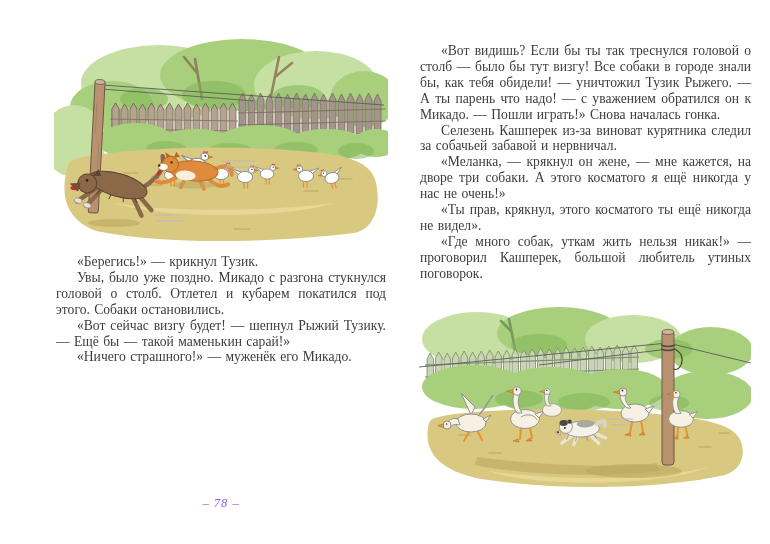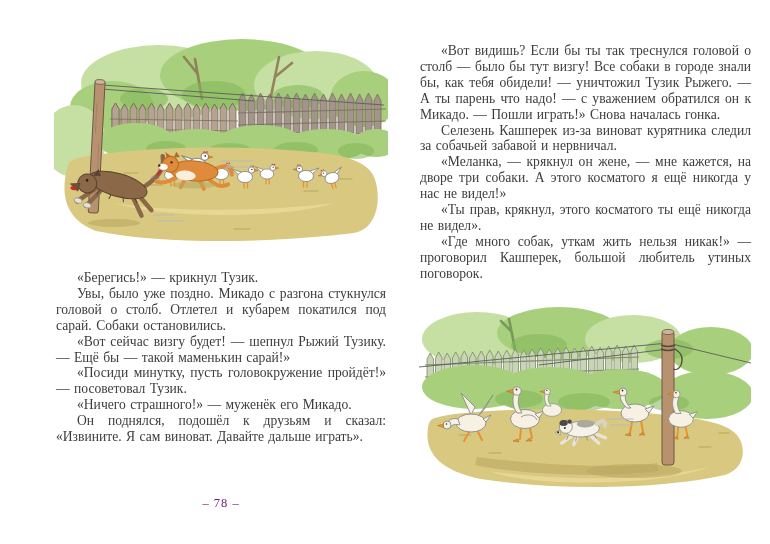--- a/index.html
+++ b/index.html
@@ -1,24 +1,24 @@
 <!DOCTYPE html>
 <html lang="ru" style="--text: #3c3c3c; --ground: #d9c87f; --ground_light: #e6d795; --ground_shadow: #b9a55f; --foliage_light: #c5e0a2; --foliage_mid: #a8d07c; --foliage_dark: #82b457; --branch_brown: #8b7355; --fence_wood: #b5a392; --fence_wood2: #a2958a; --fence_wood_dark: #7c6c5c; --fence_green: #c9d4b6; --pole_brown: #b8926f; --dog_brown: #8a6848; --dog_orange: #e08b3c; --accent_red: #cc2a2a; --beak_orange: #e8932e;"><head>
 <meta charset="utf-8">
 <style>
   html,body{margin:0;padding:0;background:#ffffff;}
   body{width:770px;height:544px;position:relative;overflow:hidden;
        font-family:"Liberation Serif", serif;}
   .spread{position:absolute;inset:0;background:#fff;}
   .textcol{position:absolute;color:var(--text);font-size:13.6px;line-height:15.9px;}
   .textcol p{margin:0;text-indent:21px;text-align:justify;word-spacing:1px;}
-  #left-text{left:56px;top:270px;width:330px;}
+  #left-text{left:56px;top:254px;width:330px;}
   #right-text{left:420px;top:43px;width:331px;}
   .pagenum{position:absolute;left:56px;top:496px;width:330px;text-align:center;
-           font-size:12.5px;letter-spacing:1px;color:#701a75;}
+           font-style:italic;font-size:12.5px;letter-spacing:1px;color:#8b5cf6;}
   .illo{position:absolute;}
   #illo1{left:54px;top:33px;width:334px;height:215px;}
   #illo2{left:419px;top:307px;width:332px;height:192px;}
   svg{display:block;width:100%;height:100%;}
 
   
   .f-ground{fill:var(--ground);}
   .f-ground-lt{fill:var(--ground_light);}
   .f-shadow{fill:var(--ground_shadow);opacity:.55;}
   .f-fol-l{fill:var(--foliage_light);}
@@ -210,33 +210,31 @@
       <g>
         <path d="M168,128 h32 M172,134 h26 M104,188 h26 M100,182 h20" class="s-motion"></path>
         <ellipse cx="60" cy="190" rx="26" ry="4" class="f-shadow"></ellipse>
         <ellipse cx="140" cy="152" rx="22" ry="3.4" class="f-shadow"></ellipse>
       </g>
     </svg>
   </div>
 
   <div class="textcol" id="left-text">
     <p>«Берегись!» — крикнул Тузик.</p>
-    <p>Увы, было уже поздно. Микадо с разгона стукнулся головой о столб. Отлетел и кубарем покатился под сарай. Собаки остановились.</p>
+    <p>Увы, было уже поздно. Микадо с разгона стукнулся головой о столб. Отлетел и кубарем покатился под этого. Собаки остановились.</p>
     <p>«Вот сейчас визгу будет! — шепнул Рыжий Тузику. — Ещё бы — такой маменькин сарай!»</p>
-    <p>«Посиди минутку, пусть головокружение пройдёт!» — посоветовал Тузик.</p>
     <p>«Ничего страшного!» — муженёк его Микадо.</p>
-    <p>Он поднялся, подошёл к друзьям и сказал: «Извините. Я сам виноват. Давайте дальше играть».</p>
   </div>
 
   <div class="pagenum">– 78 –</div>
 
   <div class="textcol" id="right-text">
     <p>«Вот видишь? Если бы ты так треснулся головой о столб — было бы тут визгу! Все собаки в городе знали бы, как тебя обидели! — уничтожил Тузик Рыжего. — А ты парень что надо! — с уважением обратился он к Микадо. — Пошли играть!» Снова началась гонка.</p>
     <p>Селезень Кашперек из-за виноват курятника следил за собачьей забавой и нервничал.</p>
-    <p>«Меланка, — крякнул он жене, — мне кажется, на дворе три собаки. А этого косматого я ещё никогда у нас не видел!»</p>
+    <p>«Меланка, — крякнул он жене, — мне кажется, на дворе три собаки. А этого косматого я ещё никогда у нас не очень!»</p>
     <p>«Ты прав, крякнул, этого косматого ты ещё никогда не видел».</p>
     <p>«Где много собак, уткам жить нельзя никак!» — проговорил Кашперек, большой любитель утиных поговорок.</p>
   </div>
 
   <div class="illo" id="illo2">
     <svg viewBox="0 0 332 192">
       <defs>
         <path id="picketg" d="M0,6 L3.2,0 L6.5,6 V30 H0 Z"></path>
       </defs>
 

